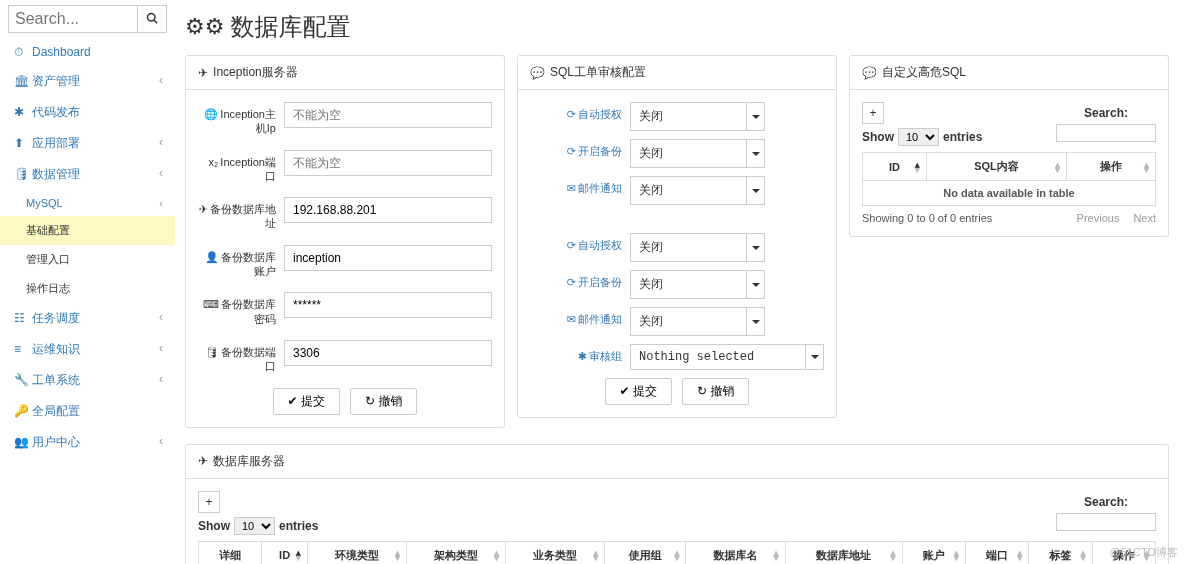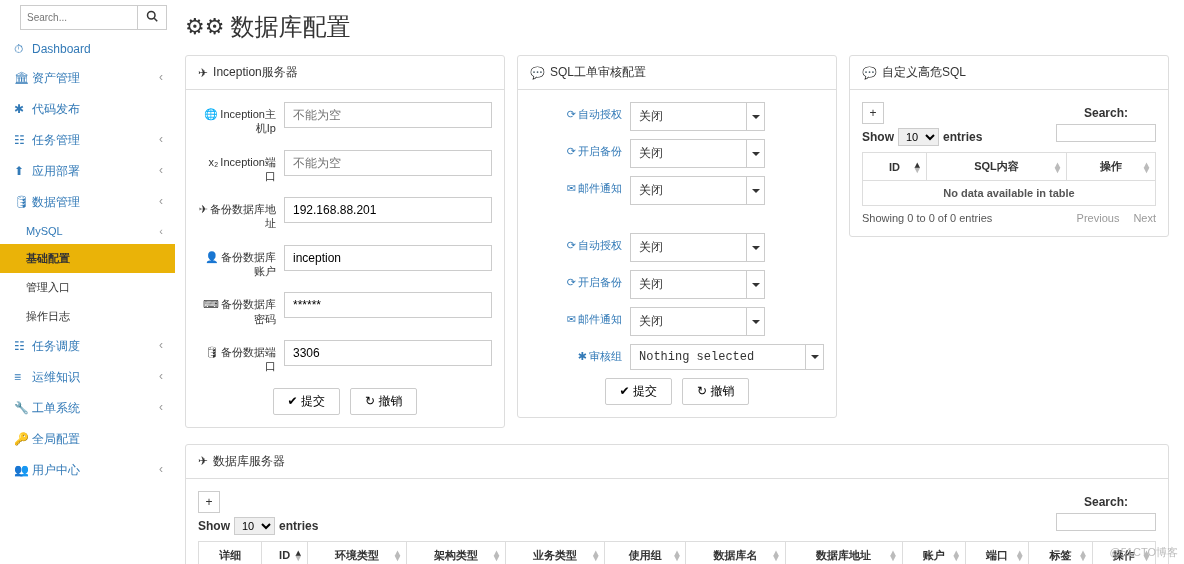--- a/index.html
+++ b/index.html
@@ -1,27 +1,27 @@
 <!DOCTYPE html>
 <html><head>
 <meta charset="utf-8">
 <style>
 * { box-sizing: border-box; margin: 0; padding: 0; }
 body { font-family: "Helvetica Neue", Helvetica, Arial, sans-serif; font-size: 12px; color: #333; background: #fff; }
 .layout { display: flex; }
 .sidebar { width: 175px; flex-shrink: 0; }
 .search-row { display: flex; padding: 5px 8px; gap: 0; }
-.search-row input { flex: 1; border: 1px solid #ccc; padding: 4px 6px; font-size: 10px; min-width: 0; margin-left: 12px; }
+.search-row input { flex: 1; border: 1px solid #ccc; padding: 4px 6px; font-size: 16px; min-width: 0; }
 .search-row button { border: 1px solid #ccc; border-left: none; background: #fff; padding: 4px 8px; cursor: pointer; }
 .nav { list-style: none; }
 .nav li { padding: 7px 14px; color: #337ab7; cursor: pointer; position: relative; font-size: 12px; }
 .nav li.hdr { color: #337ab7; font-weight: normal; }
 .nav li.chev::after { content: "‹"; position: absolute; right: 12px; color: #999; }
 .nav li.sub { padding-left: 26px; color: #333; font-size: 11px; }
-.nav li.sub.active { background: #eab308; font-weight: bold; }
+.nav li.sub.active { background: #fef9c3; }
 .nav li.sub-link { color: #337ab7; }
 .nav .ic { display: inline-block; width: 14px; margin-right: 4px; font-style: normal; }
 .main { flex: 1; padding: 5px 15px 20px 10px; }
 .title { font-size: 24px; font-weight: 500; margin: 6px 0 12px; display: flex; align-items: center; gap: 6px; }
 .title .cogs { font-size: 22px; }
 .row3 { display: flex; gap: 12px; align-items: flex-start; }
 .panel { border: 1px solid #ddd; border-radius: 3px; flex: 1; min-width: 0; }
 .panel-hd { padding: 8px 12px; border-bottom: 1px solid #ddd; font-size: 12px; display: flex; align-items: center; gap: 5px; }
 .panel-bd { padding: 12px; }
 .frow { display: flex; align-items: flex-start; margin-bottom: 14px; gap: 8px; }
@@ -69,21 +69,20 @@
       <input placeholder="Search..." style="">
       <button><svg viewBox="0 0 16 16">
             <circle cx="7" cy="7" r="5" fill="none" stroke="#333" stroke-width="2"></circle>
             <line x1="11" y1="11" x2="15" y2="15" stroke="#333" stroke-width="2"></line>
           </svg></button>
     </div>
     <ul class="nav" id="nav">
         <li class="hdr"><i class="ic">⏱</i><span>Dashboard</span></li>
         <li class="chev hdr"><i class="ic">🏛</i><span>资产管理</span></li>
         <li class="hdr"><i class="ic">✱</i><span>代码发布</span></li>
-        <li class="chev hdr"><i class="ic">☷</i><span>任务管理</span></li>
         <li class="chev hdr"><i class="ic">⬆</i><span>应用部署</span></li>
         <li class="chev hdr"><i class="ic">🛢</i><span>数据管理</span></li>
         <li class="chev sub sub-link"><span>MySQL</span></li>
         <li class="sub active"><span>基础配置</span></li>
         <li class="sub"><span>管理入口</span></li>
         <li class="sub"><span>操作日志</span></li>
         <li class="chev hdr"><i class="ic">☷</i><span>任务调度</span></li>
         <li class="chev hdr"><i class="ic">≡</i><span>运维知识</span></li>
         <li class="chev hdr"><i class="ic">🔧</i><span>工单系统</span></li>
         <li class="hdr"><i class="ic">🔑</i><span>全局配置</span></li>

